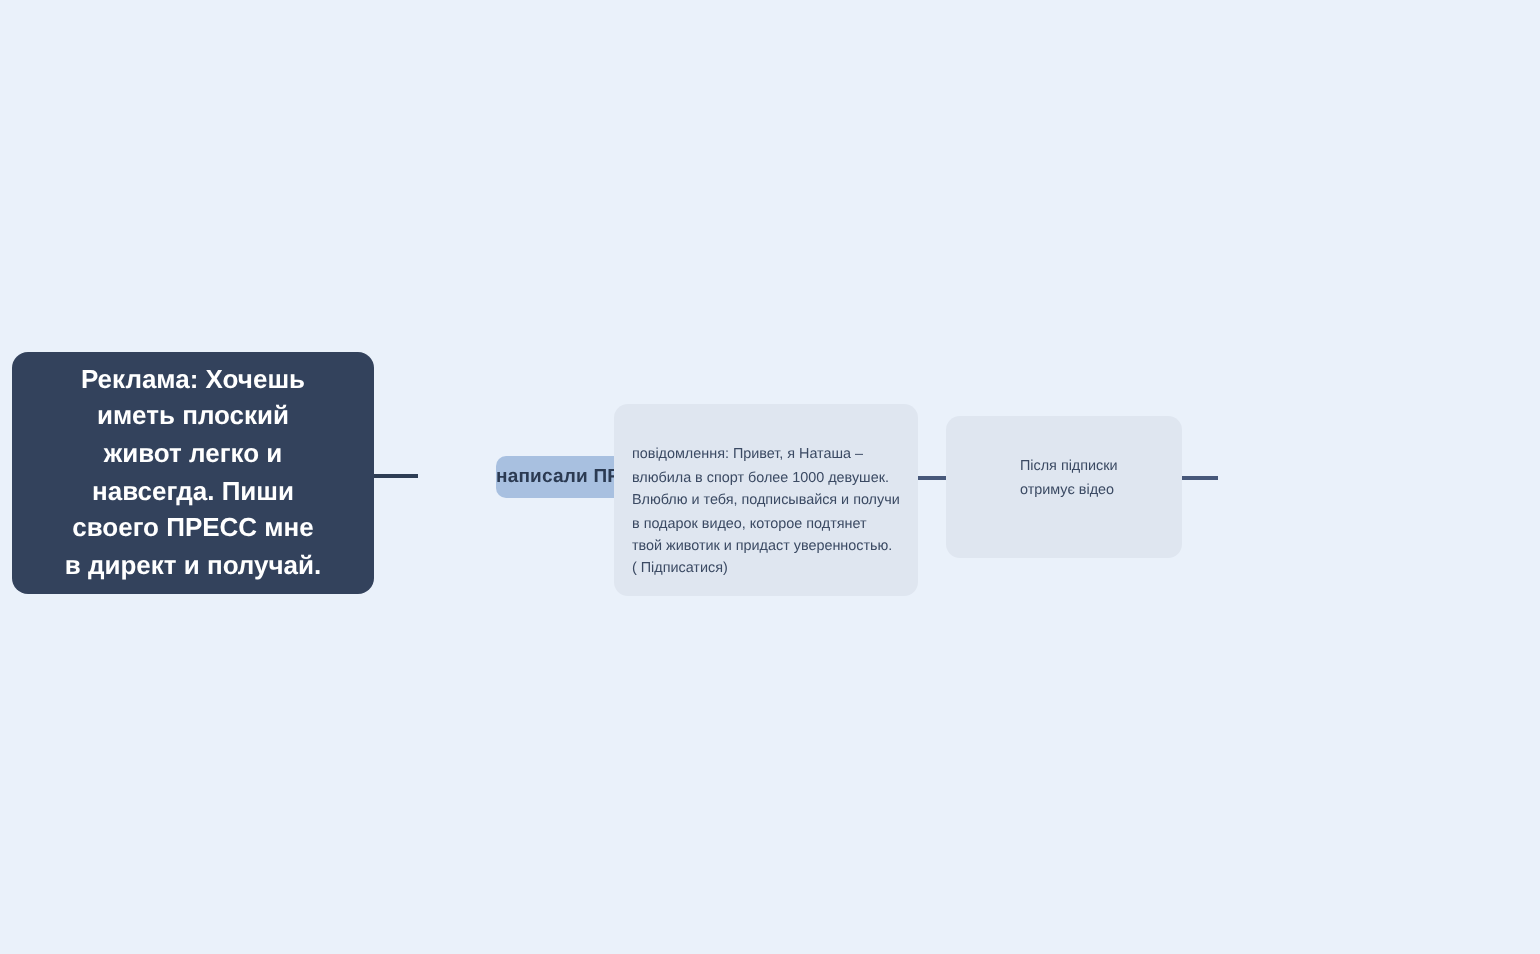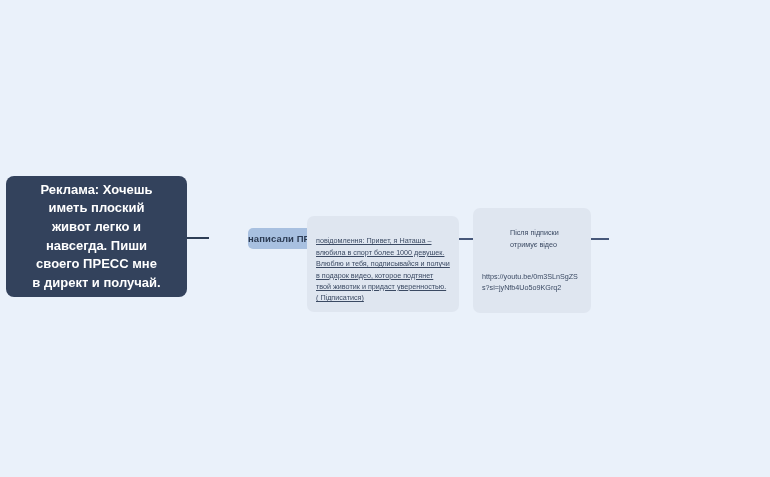--- a/index.html
+++ b/index.html
@@ -86,24 +86,23 @@
     color: #3b4a63;
     font-size: 7.2px;
     line-height: 1.58;
     padding: 8px 9px;
     text-align: left;
     white-space: pre-line;
   }
 
   .node-msg {
     left: 307px;
-    top: 216px;
+    top: 202px;
     width: 152px;
     min-height: 75px;
-    text-decoration: underline;
   }
 
   .node-video {
     left: 473px;
     top: 208px;
     width: 118px;
     min-height: 54px;
   }
   .node-video .video-caption {
     display: block;
@@ -145,17 +144,16 @@
   <div class="node node-branch">
     <span>написали ПРЕС</span>
   </div>
 
   <div class="node node-card node-msg">
     <span>повідомлення: Привет, я Наташа – влюбила в спорт более 1000 девушек. Влюблю и тебя, подписывайся и получи в подарок видео, которое подтянет твой животик и придаст уверенностью. ( Підписатися)</span>
   </div>
 
   <div class="node node-card node-video">
     <span class="video-caption">Після підписки отримує відео</span>
-    <span class="video-url">https://youtu.be/0m3SLnSgZSs?si=jyNfb4Uo5o9KGrq2</span>
   </div>
 
 
 </div>
 
 </body></html>

